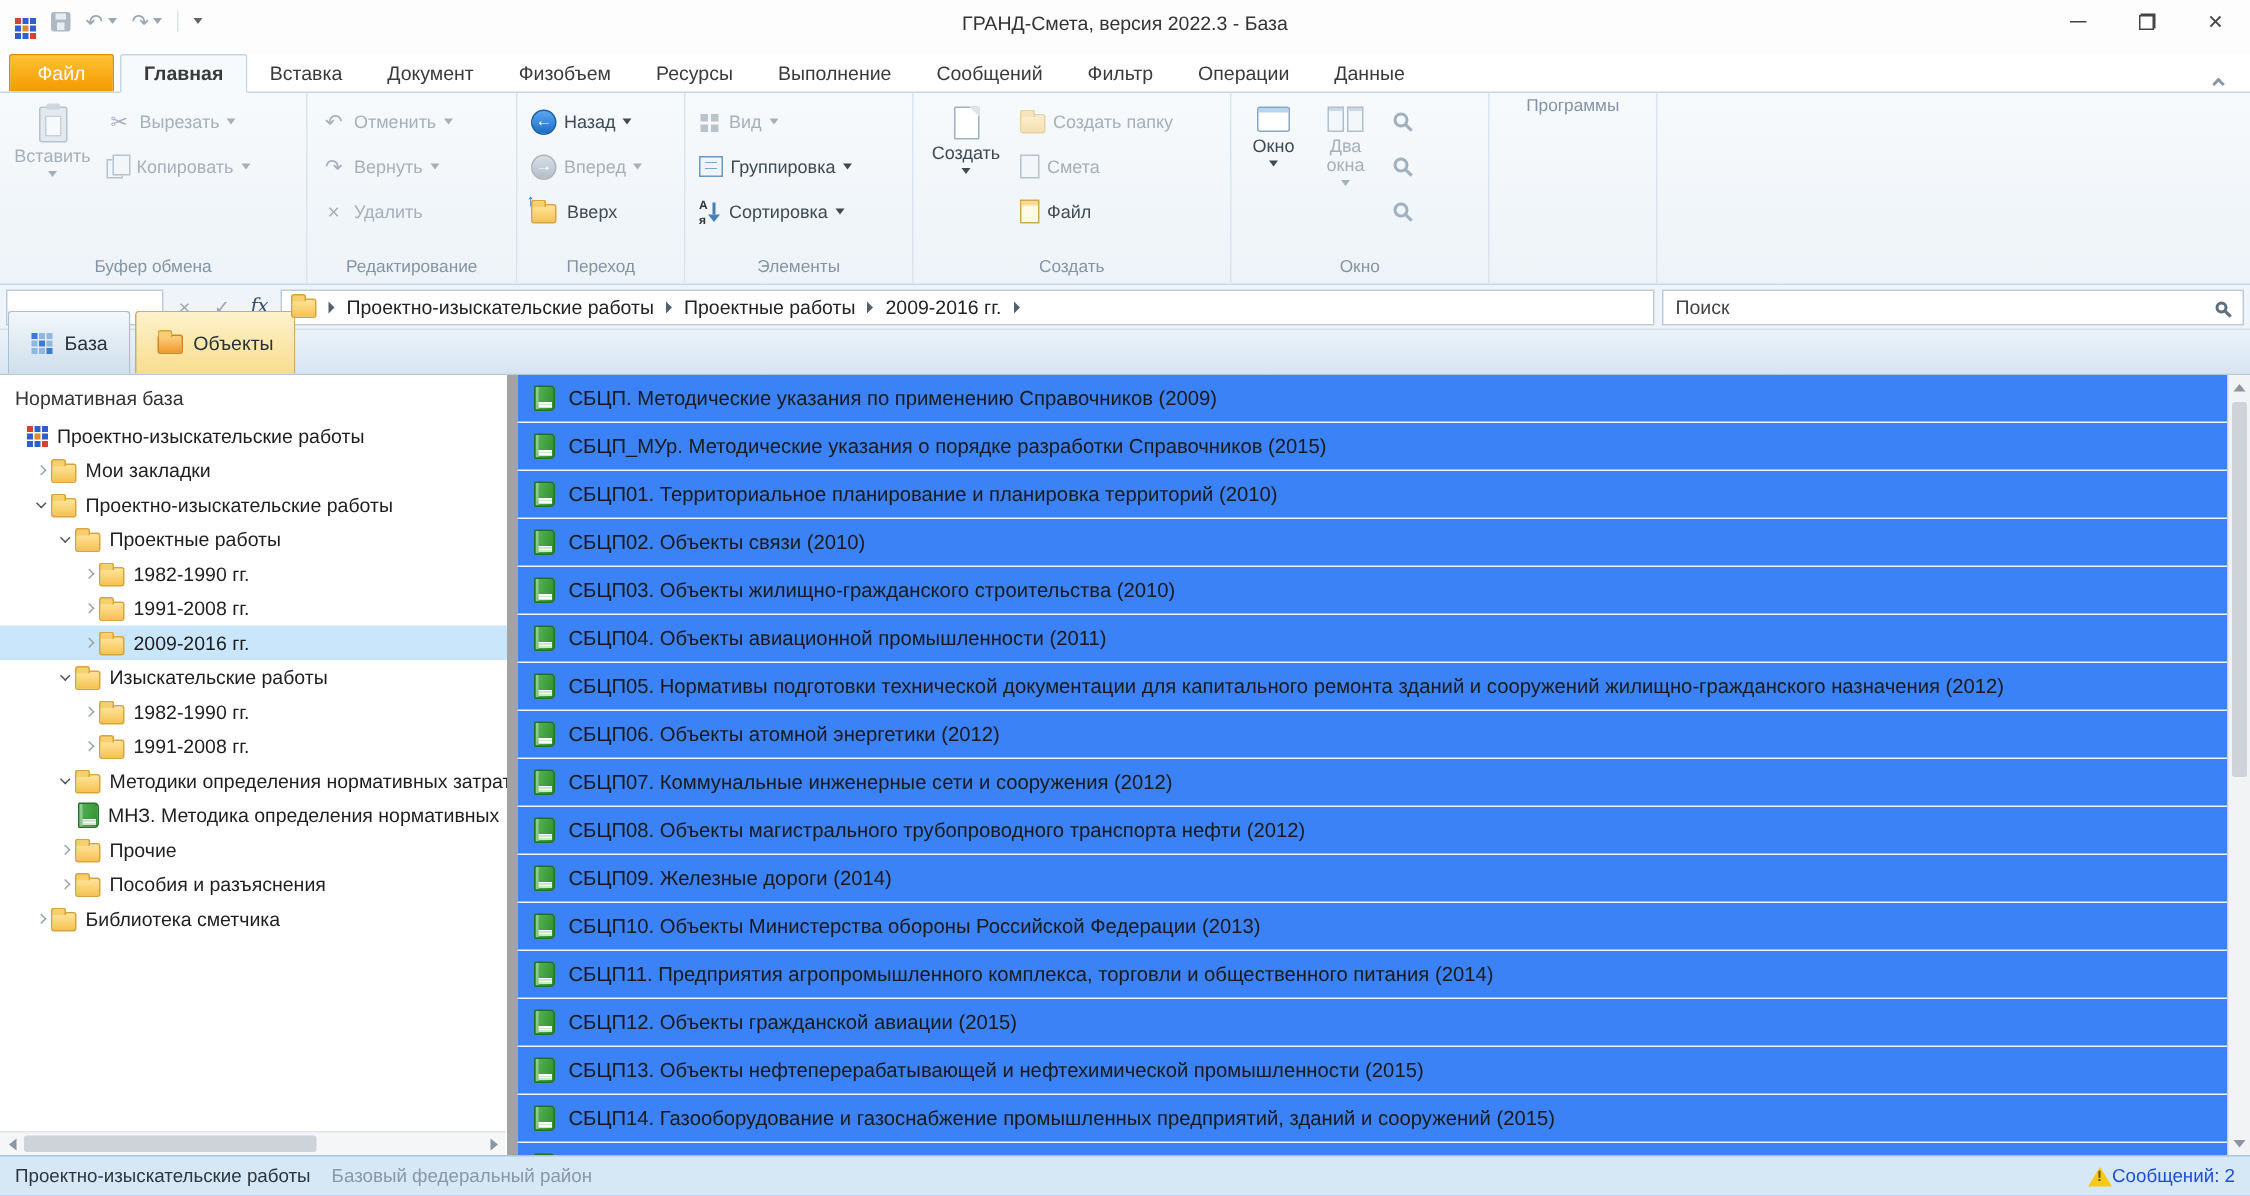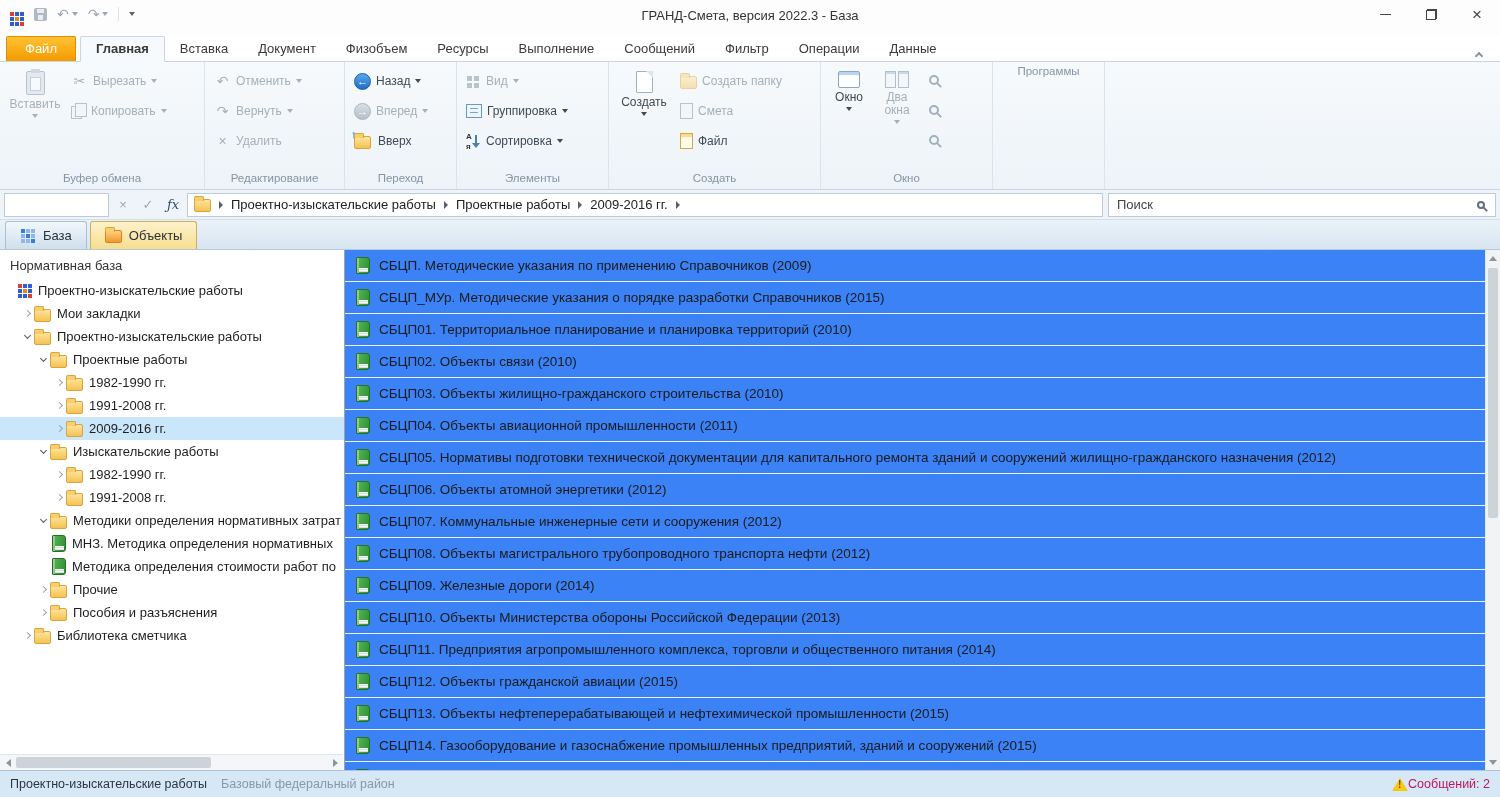--- a/index.html
+++ b/index.html
@@ -90,28 +90,28 @@
   .bc-arrow { width:0; height:0; border-left:4px solid #55606a; border-top:4px solid transparent; border-bottom:4px solid transparent; margin:0 8px; flex:none; }
   .crumb { font-size:13px; color:#222; white-space:nowrap; }
   .searchbox { width:388px; height:24px; background:#fff; border:1px solid #bdcbd8; display:flex; align-items:center; padding:0 4px 0 8px; margin-left:2px; }
   .searchbox input { flex:1; border:none; outline:none; font-size:13px; color:#333; background:transparent; }
   .searchbox input::placeholder { color:#444; opacity:1; }
   .icon-search { position:relative; width:8px; height:8px; border:2px solid #5f6f7e; border-radius:50%; margin-right:6px; }
   .icon-search::after { content:""; position:absolute; right:-5px; bottom:-3px; width:6px; height:2px; background:#5f6f7e; transform:rotate(45deg); }
 
   
   .doctabs { height:30px; background:linear-gradient(#eaf2f9,#d7e5f1); border-bottom:1px solid #b6c9da; display:flex; align-items:flex-end; padding:0 0 0 5px; gap:3px; }
-  .dtab { height:28px; display:flex; align-items:center; gap:7px; padding:0 14px; border:1px solid #a9bfd2; border-bottom:none; border-radius:3px 3px 0 0; font-size:13px; color:#27323c; background:linear-gradient(#f2f7fb,#cfdfec); }
+  .dtab { height:42px; display:flex; align-items:center; gap:7px; padding:0 14px; border:1px solid #a9bfd2; border-bottom:none; border-radius:3px 3px 0 0; font-size:13px; color:#27323c; background:linear-gradient(#f2f7fb,#cfdfec); }
   .dtab.active { background:linear-gradient(#fdf2cb,#f8dd8e); border-color:#cfae5e; }
   .icon-base { width:4px; height:4px; background:#3a7bd5; box-shadow:5px 0 #8fb6e4,10px 0 #8fb6e4,0 5px #8fb6e4,5px 5px #3a7bd5,10px 5px #8fb6e4,0 10px #8fb6e4,5px 10px #8fb6e4,10px 10px #3a7bd5; margin:1px 11px 11px 1px; }
   .dtab .icon-folder { margin-top:1px; }
 
   
   .content { flex:1; display:flex; min-height:0; }
-  .treepanel { width:345px; border-right:1px solid #a3a3a3; background:#fff; position:relative; overflow:hidden; flex:none; }
+  .treepanel { width:345px; border-right:7px solid #a3a3a3; background:#fff; position:relative; overflow:hidden; flex:none; }
   .tree-header { padding:8px 10px 6px 10px; font-size:13px; color:#333; }
   .trow { height:23px; display:flex; align-items:center; white-space:nowrap; overflow:hidden; font-size:13px; color:#1e1e1e; }
   .trow.sel { background:#c9e6fa; }
   .lvl0 { padding-left:4px; } .lvl1 { padding-left:20px; } .lvl2 { padding-left:36px; } .lvl3 { padding-left:52px; }
   .chevbox { width:14px; height:14px; display:flex; align-items:center; justify-content:center; flex:none; }
   .chev-c { width:5px; height:5px; border-right:1.5px solid #97a4b0; border-top:1.5px solid #97a4b0; transform:rotate(45deg); }
   .chev-e { width:5px; height:5px; border-right:1.5px solid #4a5560; border-top:1.5px solid #4a5560; transform:rotate(135deg); margin-top:-2px; }
   .tlabel { margin-left:6px; overflow:hidden; }
   .icon-grand-tree { width:4px; height:4px; background:#d8402f; box-shadow:5px 0 #2f5fce,10px 0 #2f5fce,0 5px #2f5fce,5px 5px #e08a27,10px 5px #2f5fce,0 10px #2f5fce,5px 10px #2f5fce,10px 10px #d8402f; margin:0 10px 10px 0; flex:none; }
   .icon-book { width:14px; height:17px; background:linear-gradient(105deg,#58b558 0%,#2f8f2f 100%); border:1px solid #247024; border-radius:1px 3px 3px 1px; position:relative; box-shadow:inset 2px 0 0 rgba(255,255,255,.35); flex:none; }
@@ -131,21 +131,21 @@
   .vs-up,.vs-down { position:absolute; left:0; right:0; height:16px; display:flex; align-items:center; justify-content:center; }
   .vs-up { top:0; } .vs-down { bottom:0; }
   .tri-u { width:0; height:0; border-bottom:5px solid #8a97a3; border-left:4px solid transparent; border-right:4px solid transparent; }
   .tri-d { width:0; height:0; border-top:5px solid #8a97a3; border-left:4px solid transparent; border-right:4px solid transparent; }
   .vs-thumb { position:absolute; left:2px; right:2px; top:18px; height:250px; background:#cdd3d9; border-radius:2px; }
 
   
   .statusbar { height:27px; background:#d6e7f6; border-top:1px solid #aac5db; display:flex; align-items:center; padding:0 10px; font-size:12.5px; }
   .sb-primary { color:#2b3640; }
   .sb-secondary { color:#8a98a5; margin-left:14px; }
-  .sb-right { margin-left:auto; display:flex; align-items:center; gap:0; color:#be185d; }
+  .sb-right { margin-left:auto; display:flex; align-items:center; gap:0; color:#1d4ed8; }
   .warn-icon { width:0; height:0; border-left:8px solid transparent; border-right:8px solid transparent; border-bottom:13px solid #f6c915; position:relative; display:inline-block; }
   .warn-icon::after { content:"!"; position:absolute; left:-2px; top:1px; font-size:10px; font-weight:bold; color:#6b4e00; }
 </style>
 </head>
 <body>
 
 <div class="app">
 
   <div class="titlebar">
     <div class="qat">
@@ -462,24 +462,20 @@
         <span class="chevbox">
             <span class="chev-e"></span>
           </span>
         <span class="icon-folder"></span>
         <span class="tlabel">Методики определения нормативных затрат</span>
       </div>
       <div class="trow lvl3">
         <span class="icon-book"></span>
         <span class="tlabel">МНЗ. Методика определения нормативных</span>
       </div>
-      <div class="trow lvl3">
-        <span class="icon-book"></span>
-        <span class="tlabel">Методика определения стоимости работ по</span>
-      </div>
       <div class="trow lvl2">
         <span class="chevbox">
             <span class="chev-c"></span>
           </span>
         <span class="icon-folder"></span>
         <span class="tlabel">Прочие</span>
       </div>
       <div class="trow lvl2">
         <span class="chevbox">
             <span class="chev-c"></span>

